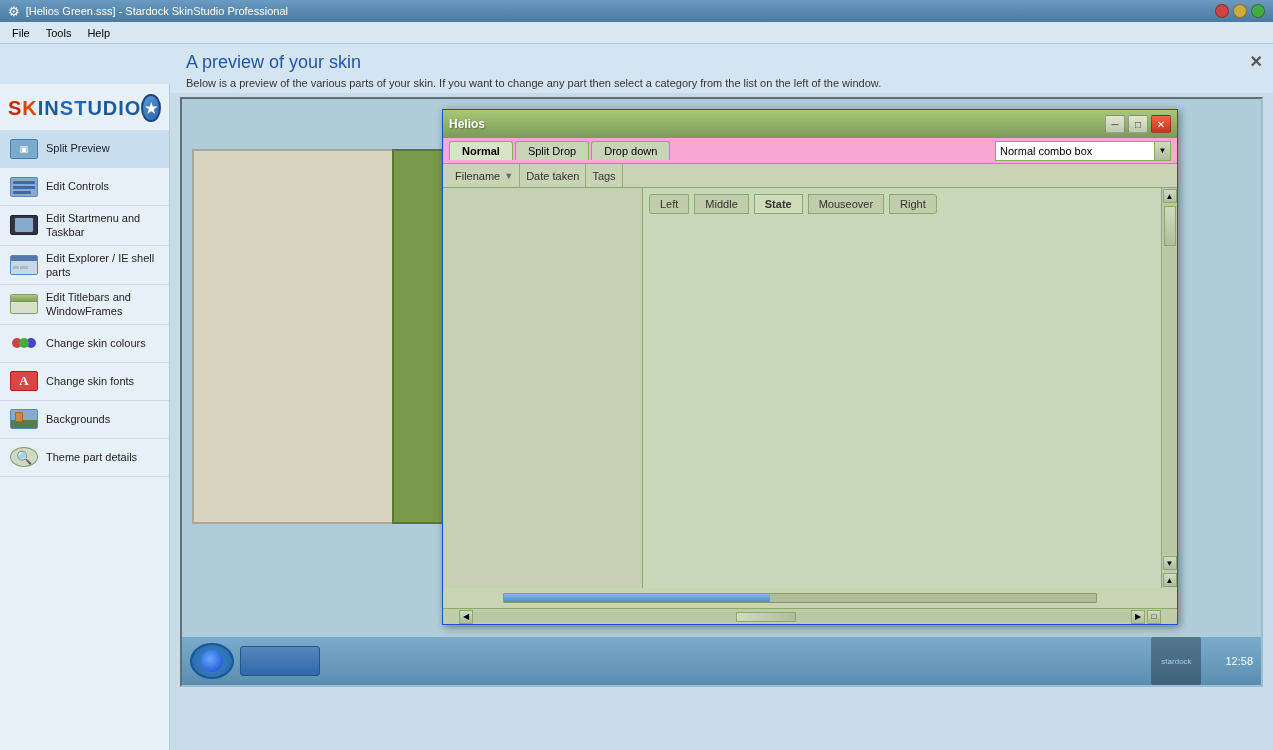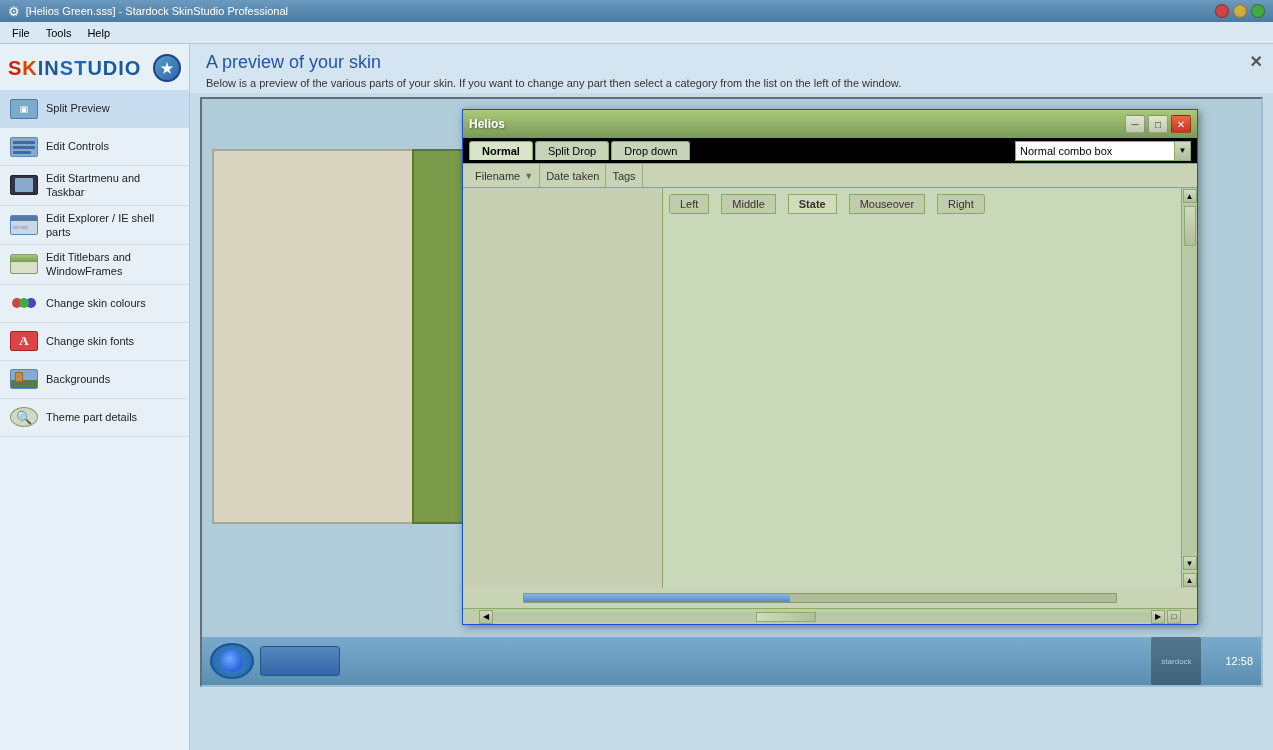--- a/index.html
+++ b/index.html
@@ -41,27 +41,28 @@
       cursor: pointer;
       font-size: 11px;
       color: #000;
     }
 
     
     #main { display: flex; height: calc(750px - 44px); }
 
     
     #sidebar {
-      width: 190px;
+      width: 170px;
       background: #e8f0f7;
       border-right: 1px solid #b0c8dc;
       display: flex;
       flex-direction: column;
       padding-top: 4px;
       flex-shrink: 0;
+      margin-top: 40px;
     }
 
     
     #logo-area {
       padding: 6px 8px 8px 8px;
       display: flex;
       align-items: center;
       justify-content: space-between;
     }
     #logo-text {
@@ -307,21 +308,21 @@
     #helios-demo-panel {
       flex: 1;
       display: flex;
       flex-direction: column;
       padding: 6px;
     }
 
     
     #demo-tabs {
       display: flex;
-      gap: 12px;
+      gap: 5px;
       margin-bottom: 4px;
     }
     .demo-tab {
       padding: 3px 10px;
       font-size: 11px;
       border: 1px solid #8aaa6a;
       background: #c0ccaa;
       cursor: pointer;
       color: #333;
     }
@@ -591,21 +592,21 @@
 
         <div id="helios-titlebar">
           <span id="helios-title">Helios</span>
           <div id="helios-controls">
             <div class="hwin-btn">─</div>
             <div class="hwin-btn">□</div>
             <div class="hwin-btn close-btn">✕</div>
           </div>
         </div>
 
-        <div style="position:relative; display:flex; align-items:center; height:26px; background:#000000; border-bottom:1px solid #8aaa6a; padding:0 6px;">
+        <div style="position:relative; display:flex; align-items:center; height:26px; background:#f9a8d4; border-bottom:1px solid #8aaa6a; padding:0 6px;">
           <div class="helios-tab active">Normal</div>
           <div class="helios-tab">Split Drop</div>
           <div class="helios-tab">Drop down</div>
           <div style="position:absolute; right:6px; display:flex; align-items:center;">
             <div class="combo-box">
               <span style="font-size:11px;">Normal combo box</span>
             </div>
             <div class="combo-arrow">▼</div>
           </div>
         </div>

